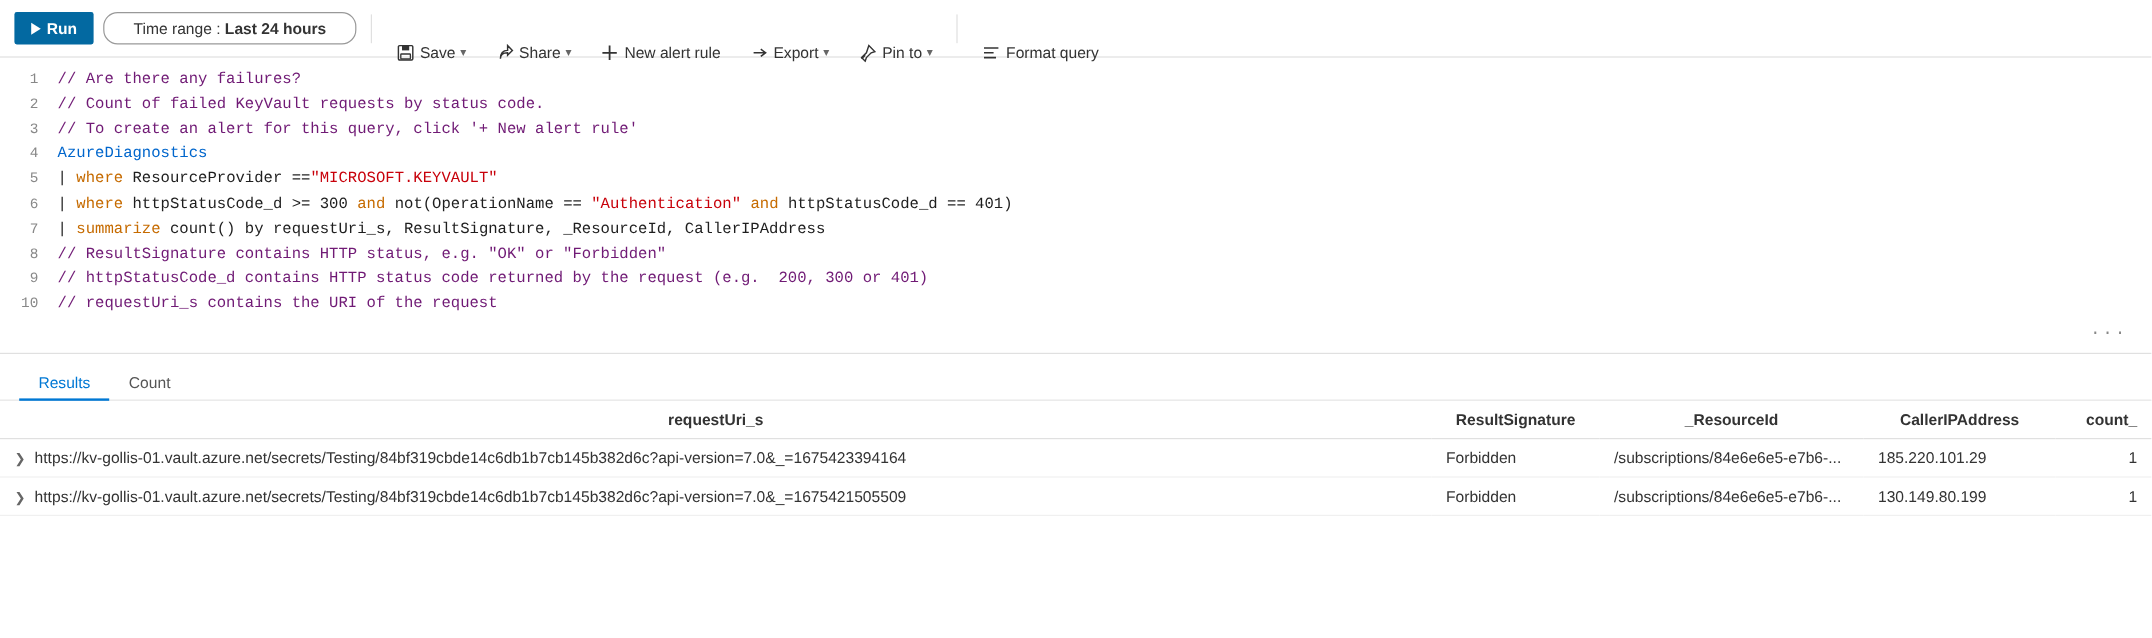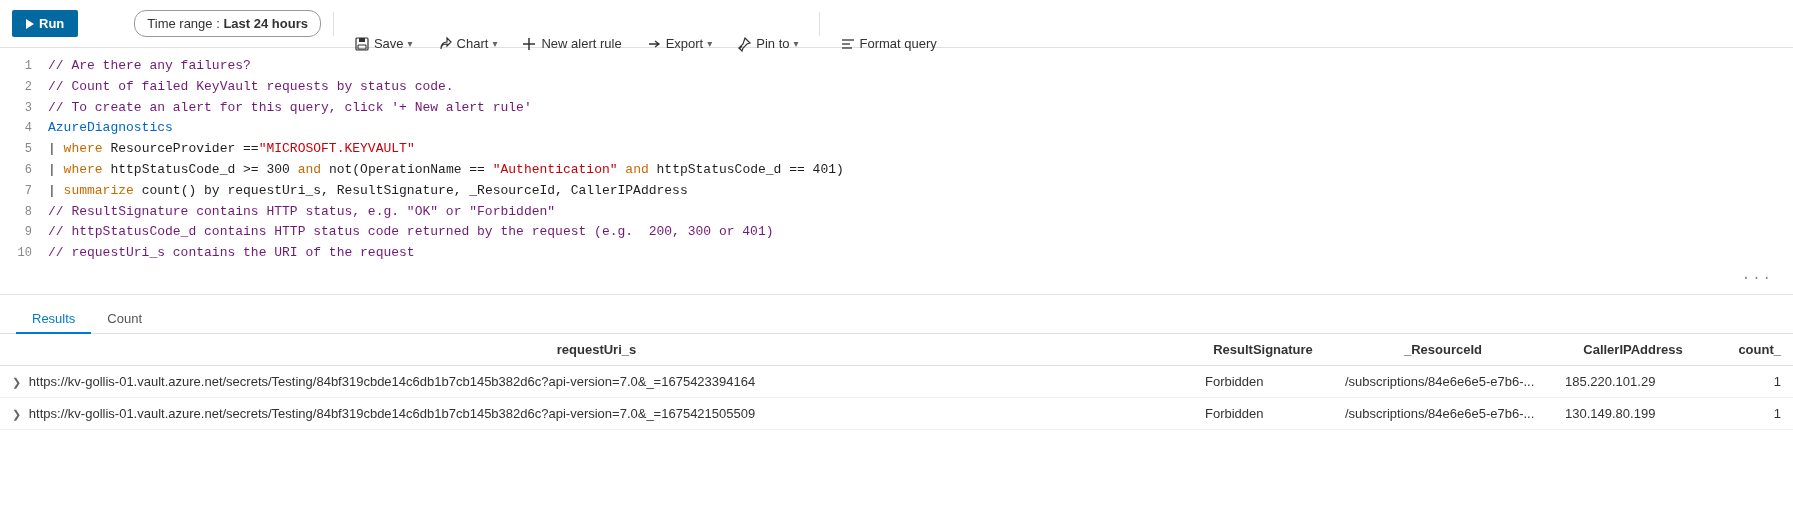--- a/index.html
+++ b/index.html
@@ -31,26 +31,25 @@
       width: 0;
       height: 0;
       border-top: 5px solid transparent;
       border-bottom: 5px solid transparent;
       border-left: 8px solid #fff;
       display: inline-block;
     }
     .time-range-btn {
       border: 1px solid #999;
       border-radius: 12px;
-      padding: 5px 12px;
+      padding: 5px 24px;
       background: #fff;
       cursor: pointer;
       font-size: 13px;
       color: #333;
-      margin-left: 48px;
     }
     .time-range-btn .label-bold {
       font-weight: 600;
     }
     .toolbar-separator {
       width: 1px;
       height: 24px;
       background: #e0e0e0;
       margin: 0 4px;
     }
@@ -189,21 +188,21 @@
       <rect x="4" y="9" width="8" height="4" rx="0.5" stroke="#333" stroke-width="1.1"></rect>
     </svg>
     <span>Save</span>
     <span class="chevron">▾</span>
   </button>
 
   <button class="toolbar-action">
     <svg width="16" height="16" viewBox="0 0 16 16" fill="none">
       <path d="M10 2l4 4-4 4V8c-4 0-6 1.5-6 5 0-4 2-7 6-7V2z" stroke="#333" stroke-width="1.2" fill="none"></path>
     </svg>
-    <span>Chart</span>
+    <span>Share</span>
     <span class="chevron">▾</span>
   </button>
 
   <button class="toolbar-action">
     <svg width="16" height="16" viewBox="0 0 16 16">
       <line x1="8" y1="2" x2="8" y2="14" stroke="#333" stroke-width="1.5"></line>
       <line x1="2" y1="8" x2="14" y2="8" stroke="#333" stroke-width="1.5"></line>
     </svg>
     <span>New alert rule</span>
   </button>

